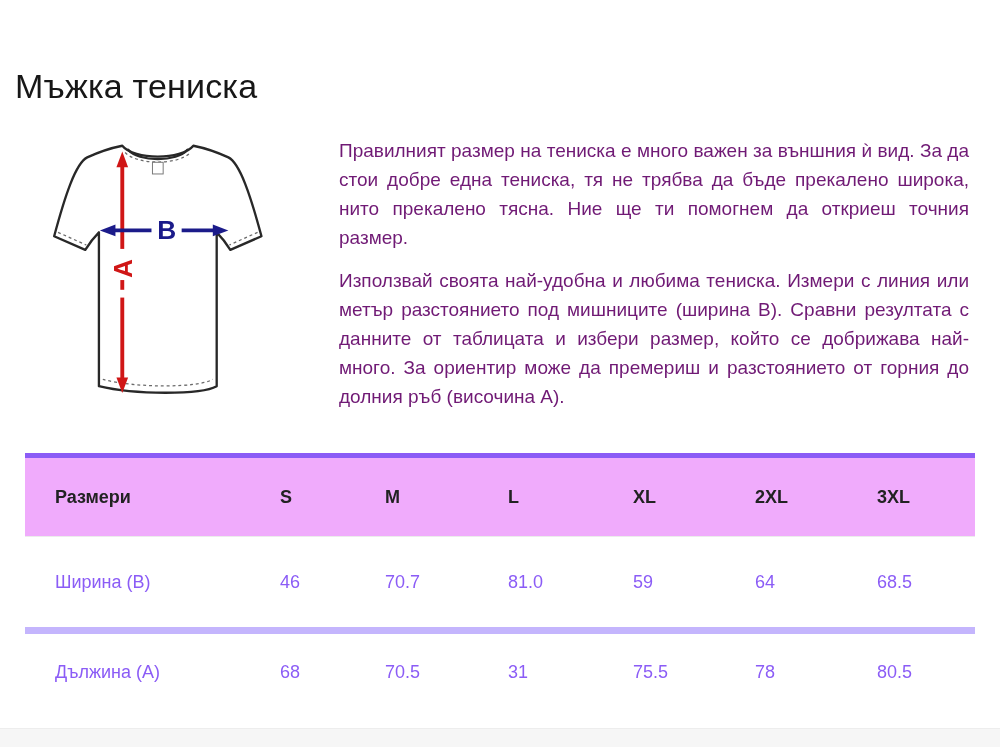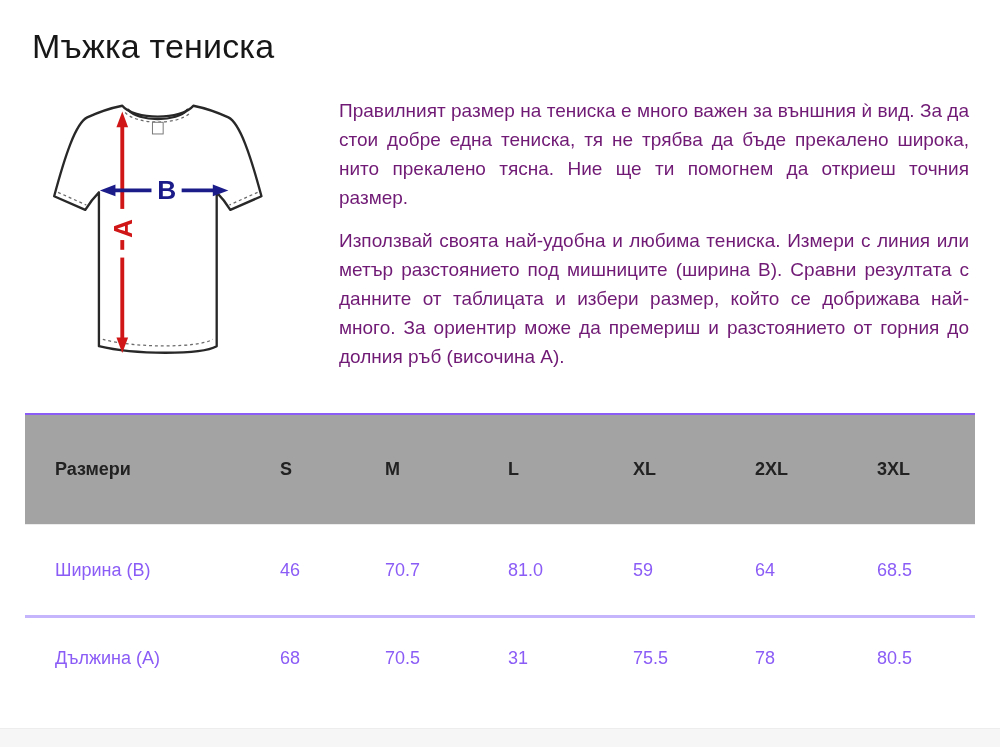--- a/index.html
+++ b/index.html
@@ -4,21 +4,21 @@
 <style>
   html,body{margin:0;padding:0;}
   body{
     width:1000px;height:747px;
     font-family:"Liberation Sans","DejaVu Sans",sans-serif;
     background:#ffffff;color:#2d2d2d;
     position:relative;overflow:hidden;
   }
   .page{width:1000px;height:747px;position:relative;overflow:hidden;}
 
-  .header{padding:26px 25px 0 32px;}
+  .header{padding:26px 25px 0 15px;margin-top:40px;}
   .page-title{
     margin:0;font-size:34px;line-height:40px;font-weight:400;
     color:#171717;letter-spacing:0.2px;
   }
   .page-subtitle{
     margin:9px 0 0 0;font-size:27px;line-height:32px;font-weight:400;
     color:#7f7f7f;letter-spacing:0.2px;
   }
 
   .content{
@@ -39,27 +39,27 @@
 
   .size-table{margin:21px 25px 0 25px;}
   .t-row{
     display:grid;
     grid-template-columns:255px 105px 123px 125px 122px 122px 1fr;
     align-items:center;
   }
   .t-row > div{font-size:18px;color:#8b5cf6;}
   .t-row .first{padding-left:30px;}
   .t-head{
-    height:112px;background:#a3a3a3;
-    border-top:2px solid #8b5cf6;border-bottom:1px solid #ececec;
+    height:84px;background:#f0abfc;
+    border-top:5px solid #8b5cf6;border-bottom:1px solid #ececec;
     box-sizing:border-box;
   }
   .t-head > div{font-weight:700;color:#222222;}
   .t-body-1{height:90px;background:#ffffff;}
-  .t-body-2{height:83px;background:#ffffff;border-top:3px solid #c4b5fd;box-sizing:border-box;}
+  .t-body-2{height:83px;background:#ffffff;border-top:7px solid #c4b5fd;box-sizing:border-box;}
 
   .footer-strip{
     position:absolute;left:0;bottom:0;width:1000px;height:19px;
     background:#f6f6f6;border-top:1px solid #ededed;box-sizing:border-box;
   }
 </style>
 </head>
 <body>
 
 <div class="page">

